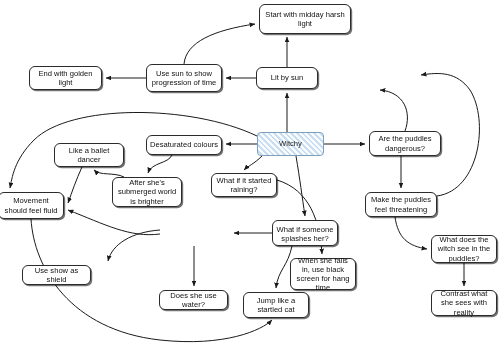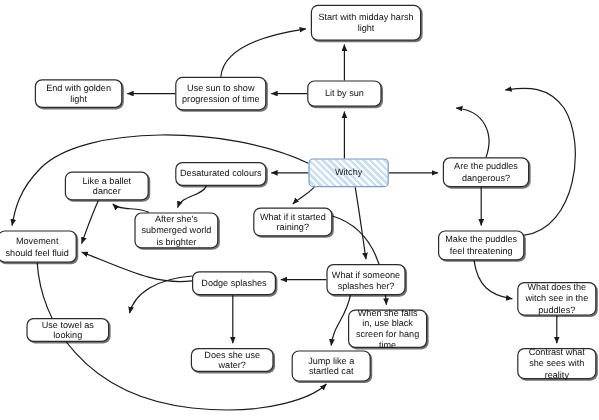--- a/index.html
+++ b/index.html
@@ -153,31 +153,28 @@
   </div>
   <div class="node" style="left: -2px; top: 192px; width: 66px; height: 27px;">
     <span class="label">Movement should feel fluid</span>
   </div>
   <div class="node" style="left: 369px; top: 131px; width: 72px; height: 25px;">
     <span class="label">Are the puddles dangerous?</span>
   </div>
   <div class="node" style="left: 365px; top: 192px; width: 72px; height: 25px;">
     <span class="label">Make the puddles feel threatening</span>
   </div>
-  <div class="node" style="left: 160px; top: 226px; width: 70px; height: 20px;">
-    <span class="label">Dodge splashes</span>
-  </div>
   <div class="node" style="left: 272px; top: 220px; width: 66px; height: 26px; align-items: flex-end;">
     <span class="label">What if someone splashes her?</span>
   </div>
   <div class="node" style="left: 431px; top: 235px; width: 66px; height: 28px;">
     <span class="label">What does the witch see in the puddles?</span>
   </div>
   <div class="node" style="left: 22px; top: 265px; width: 69px; height: 20px;">
-    <span class="label">Use towel as looking</span>
+    <span class="label">Use show as shield</span>
   </div>
   <div class="node" style="left: 290px; top: 258px; width: 66px; height: 32px;">
     <span class="label">When she falls in, use black screen for hang time</span>
   </div>
   <div class="node" style="left: 159px; top: 290px; width: 69px; height: 20px;">
     <span class="label">Does she use water?</span>
   </div>
   <div class="node" style="left: 243px; top: 292px; width: 66px; height: 26px;">
     <span class="label">Jump like a startled cat</span>
   </div>

